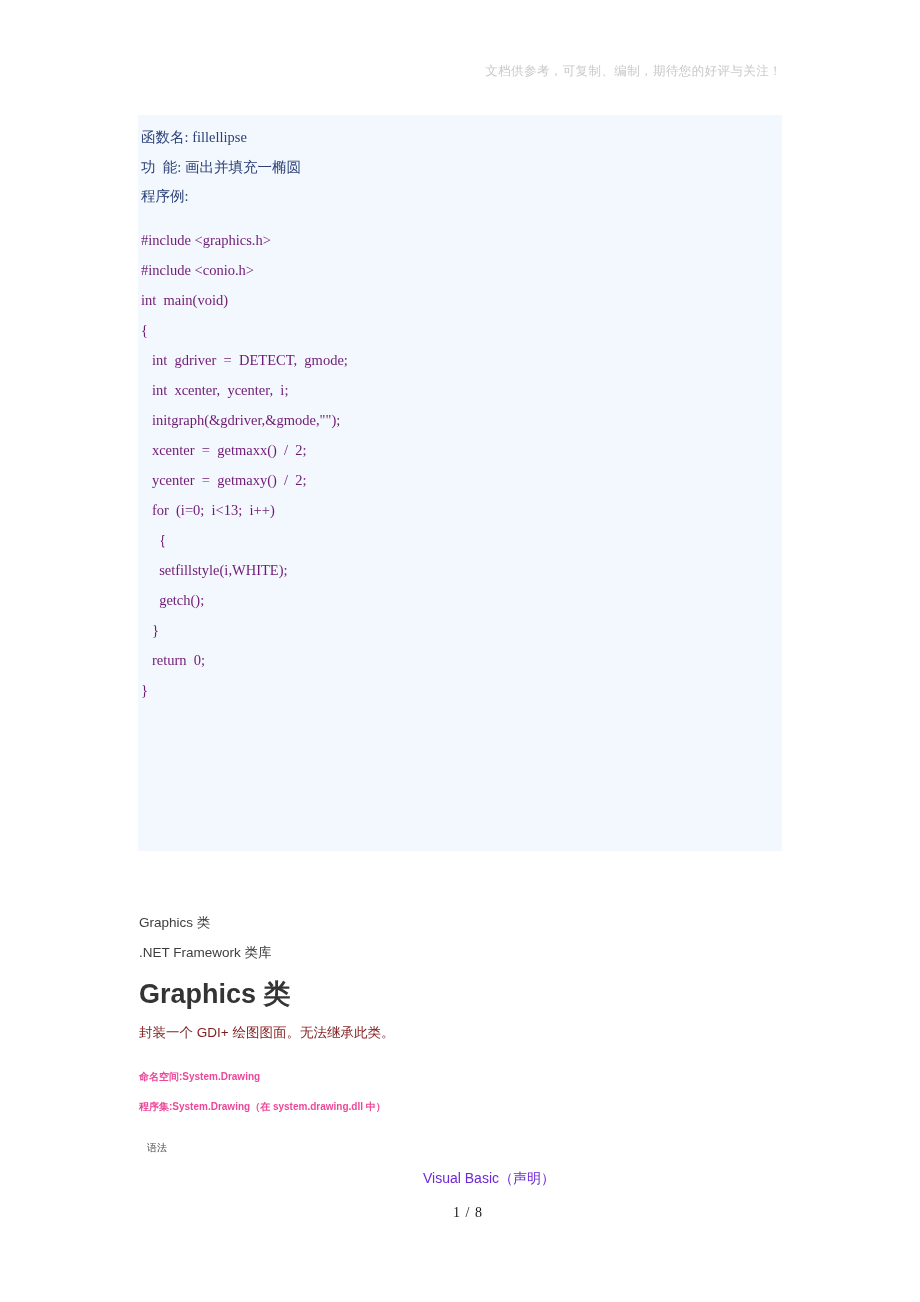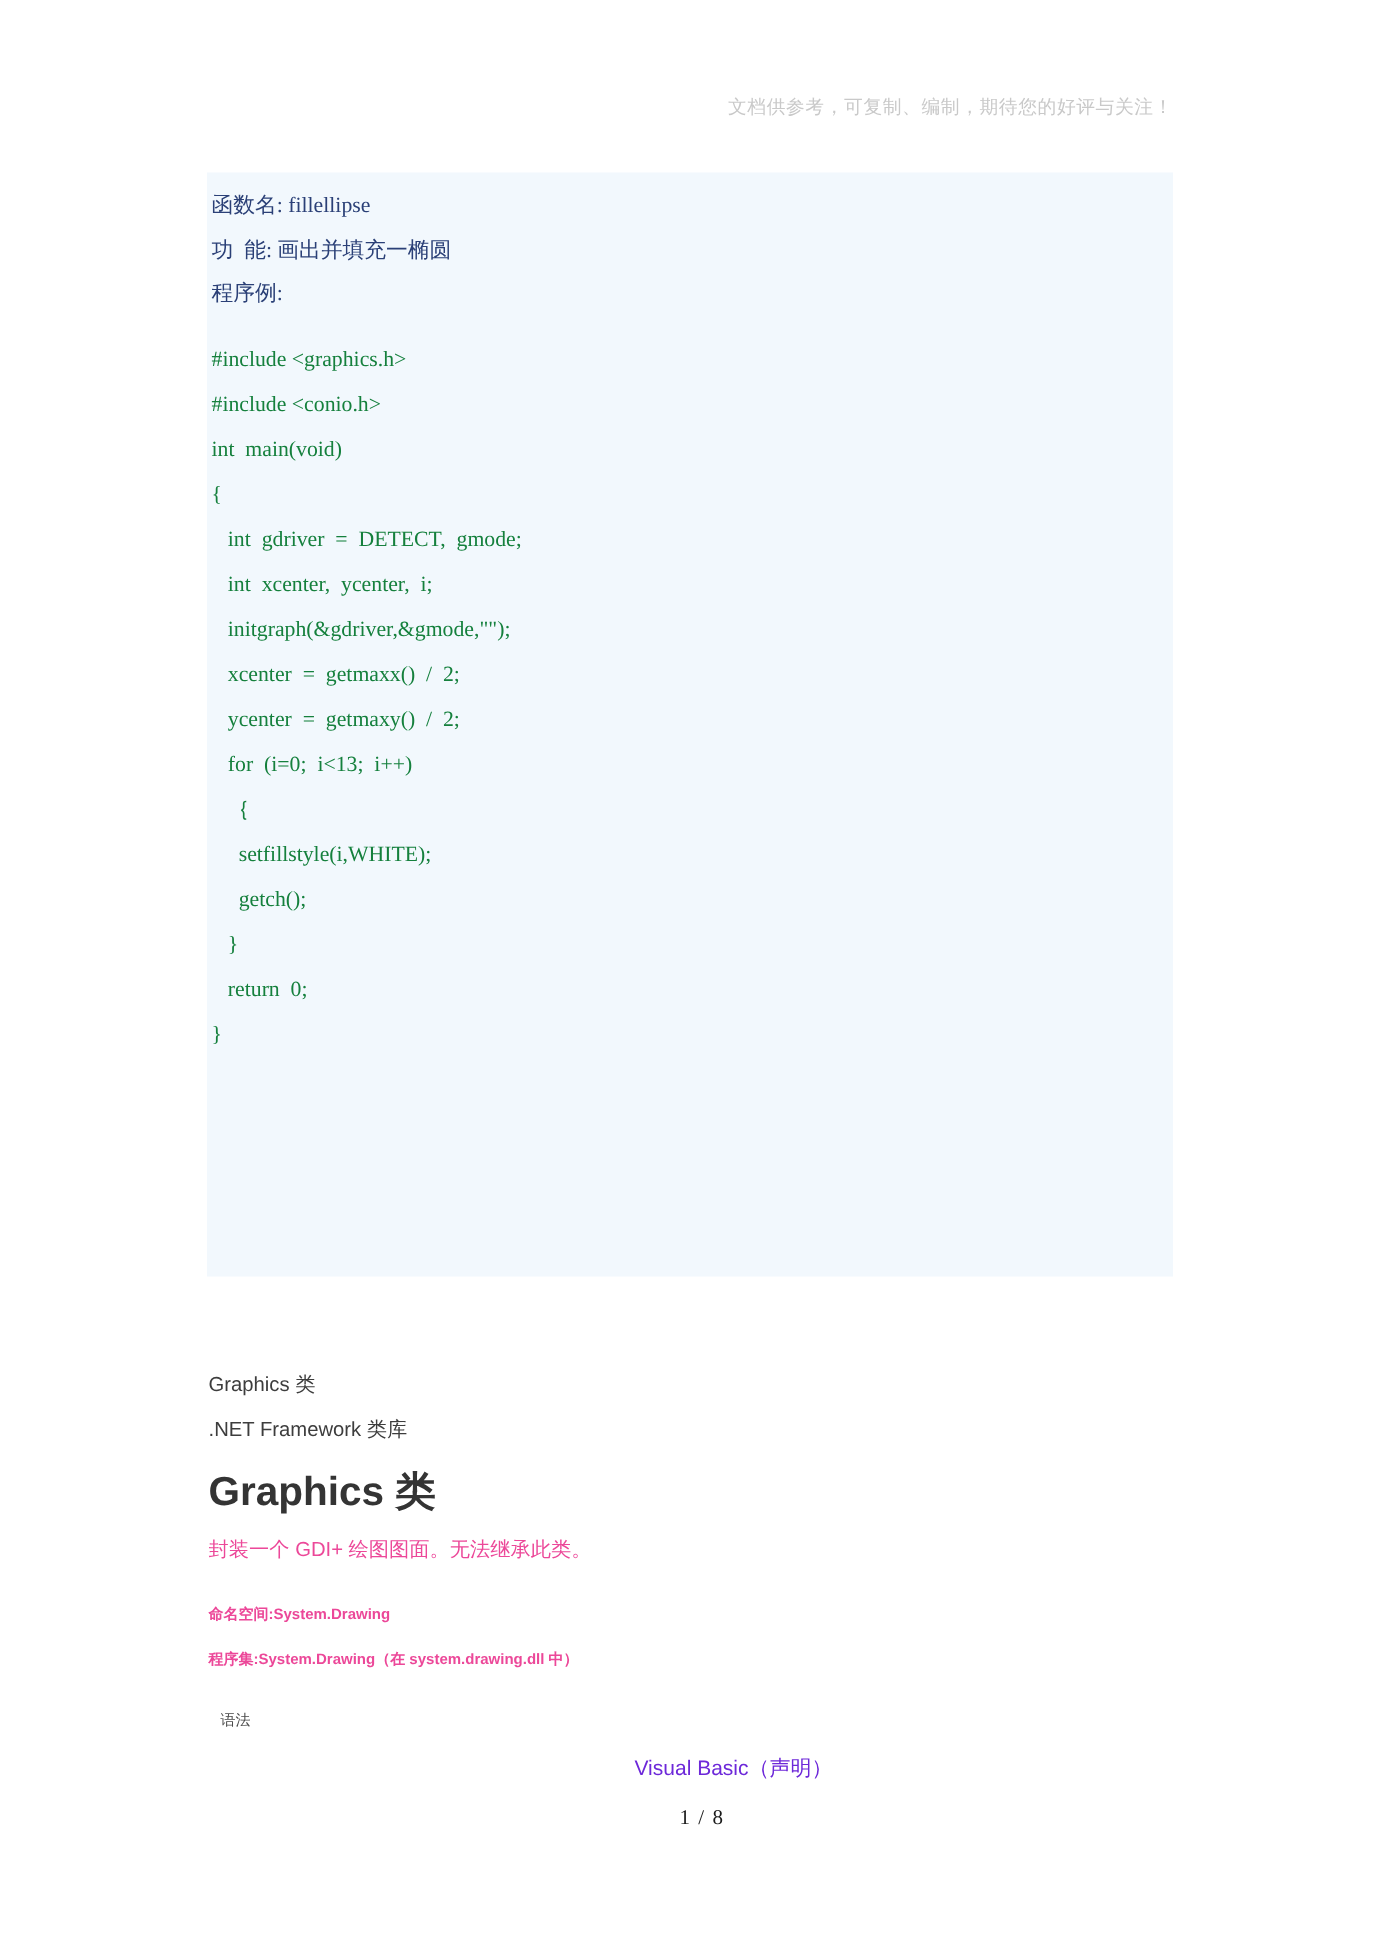--- a/index.html
+++ b/index.html
@@ -45,21 +45,21 @@
   }
 
   .code-inner {
     padding: 8px 0 0 0;
   }
 
   .code-line {
     font-family: "Liberation Serif", serif;
     font-size: 14.5px;
     line-height: 30px;
-    color: #15803d;
+    color: #701a75;
     white-space: pre;
     padding-left: 3px;
   }
 
   .code-line.blank {
     color: transparent;
   }
 
   .spec-line {
     font-family: "Liberation Serif", serif;
@@ -95,21 +95,21 @@
     color: #343434;
     line-height: 40px;
     margin-top: 6px;
     white-space: nowrap;
   }
 
   .desc-line {
     font-family: "Liberation Sans", sans-serif;
     font-size: 13.5px;
     line-height: 30px;
-    color: #ec4899;
+    color: #7f1d1d;
     margin-top: 4px;
     white-space: nowrap;
   }
 
   .meta-line {
     font-family: "Liberation Sans", sans-serif;
     font-size: 10px;
     font-weight: bold;
     color: #ec4899;
     line-height: 30px;

